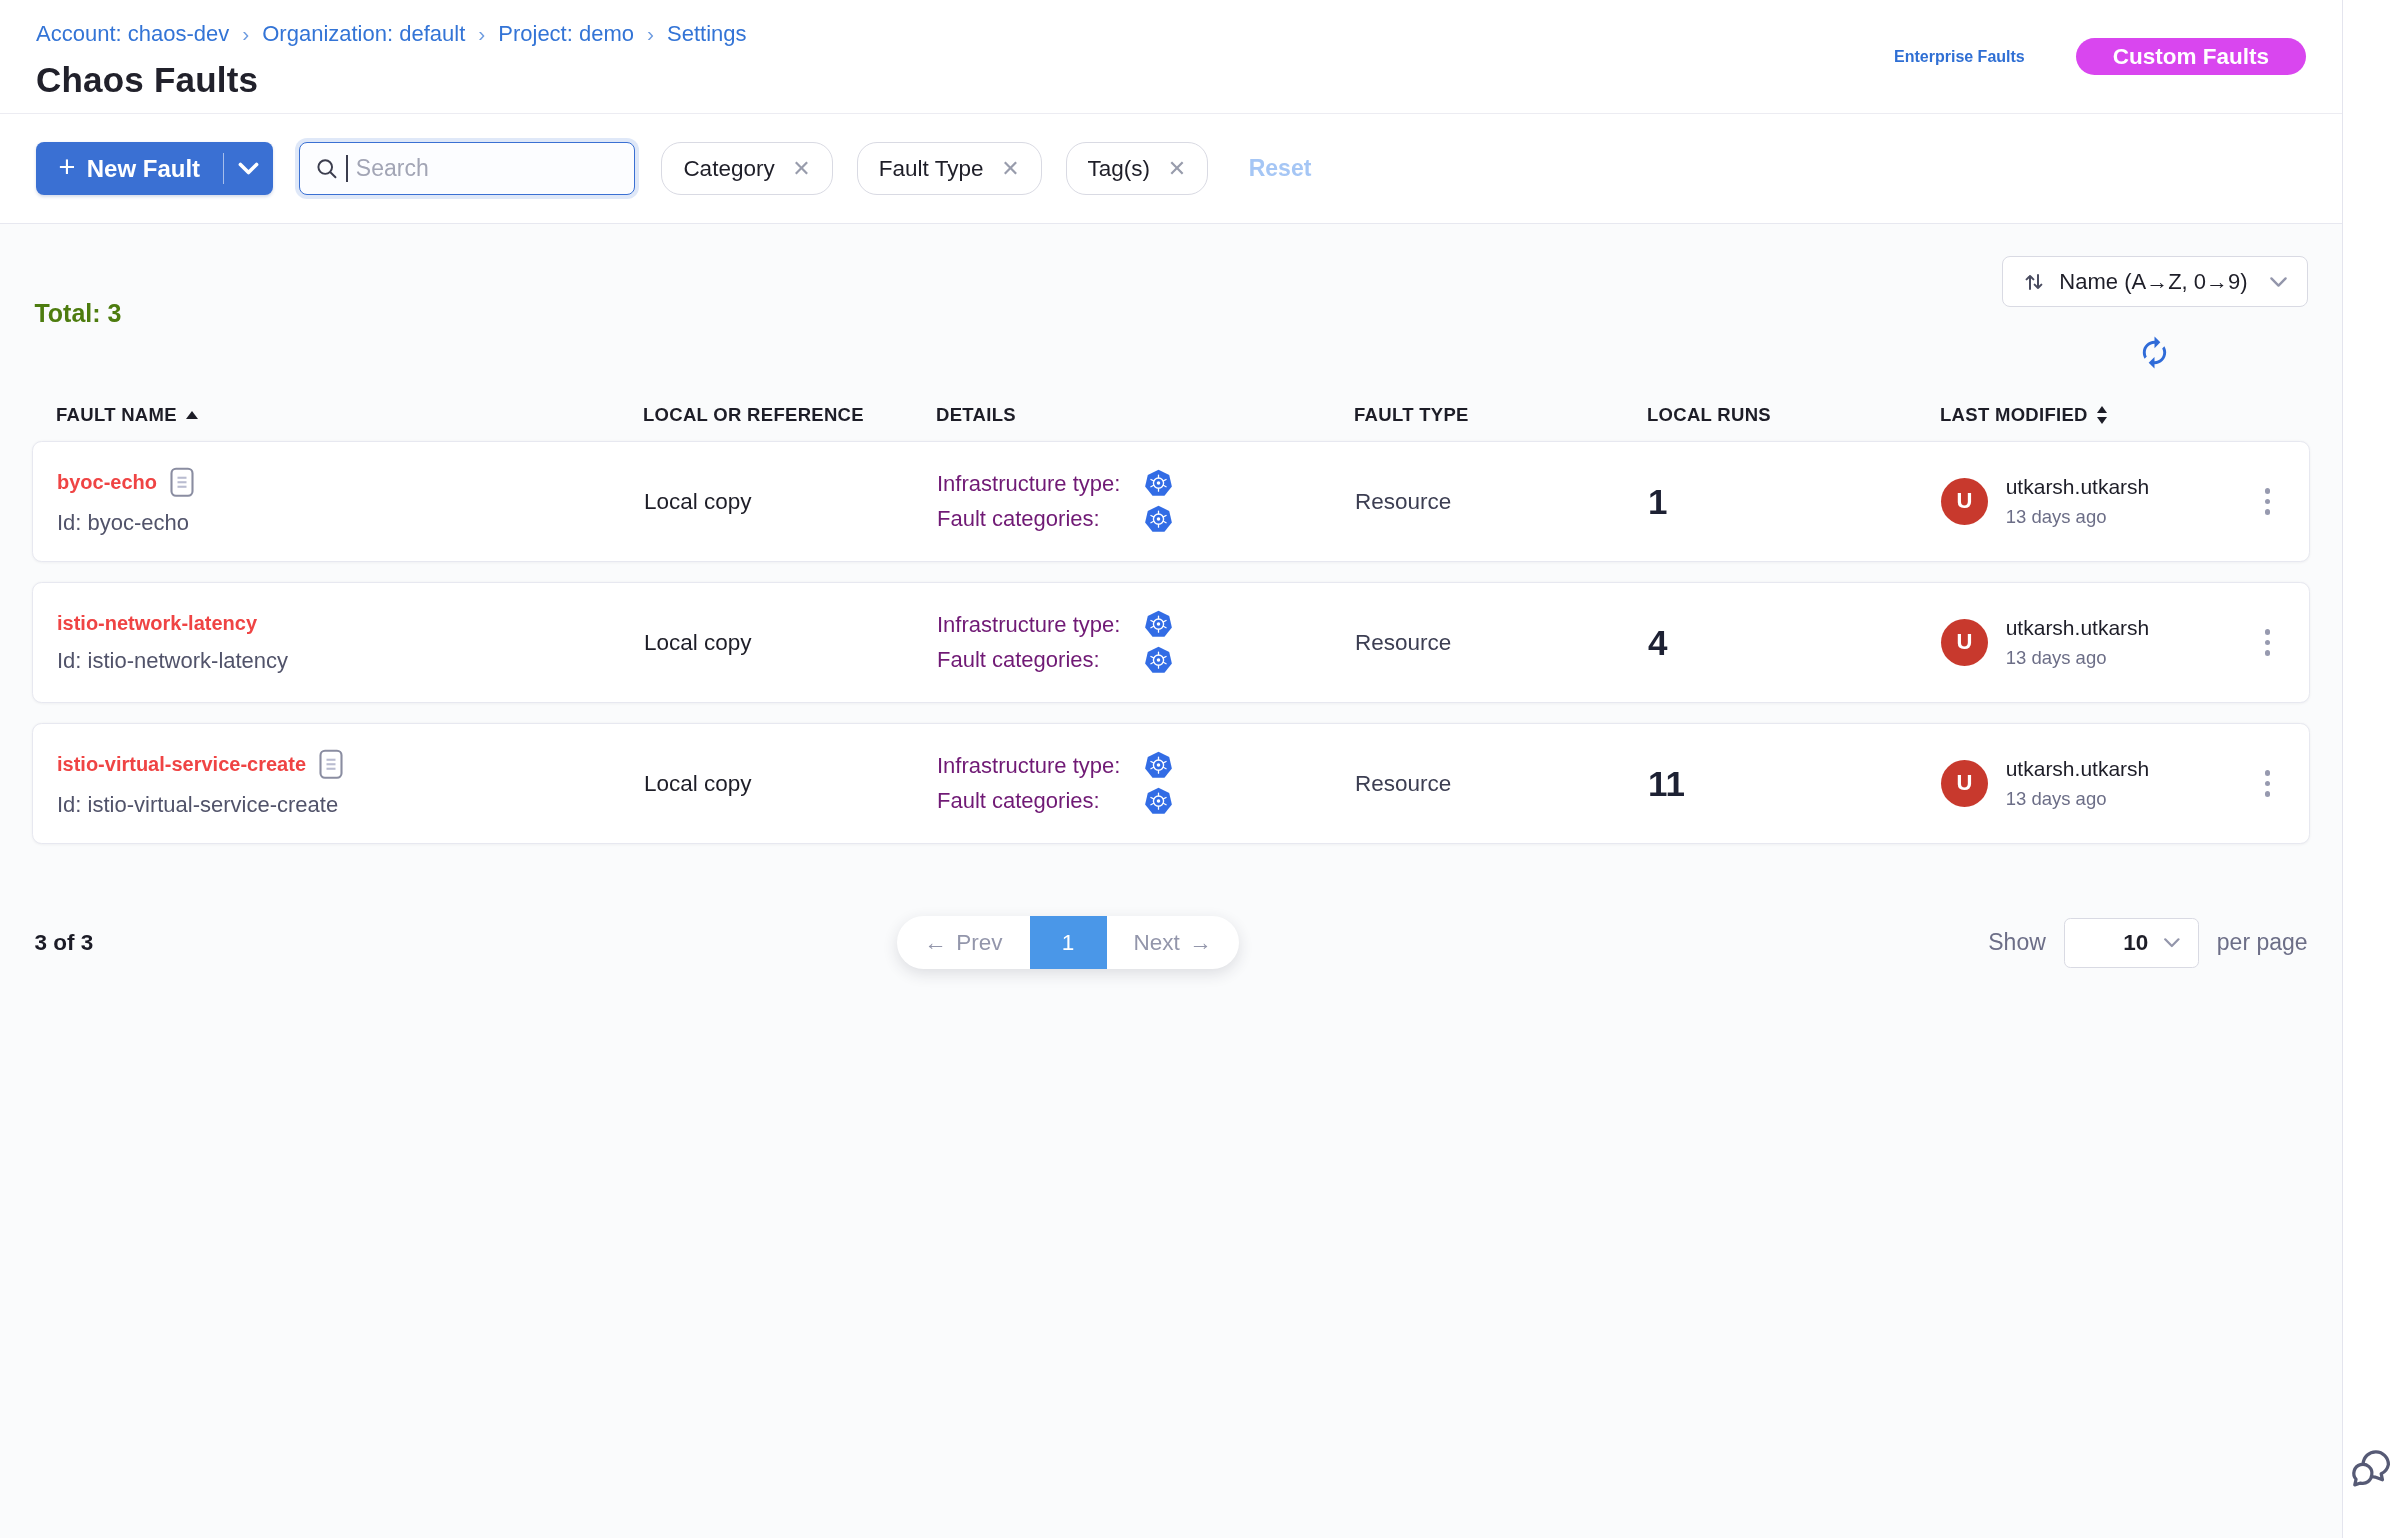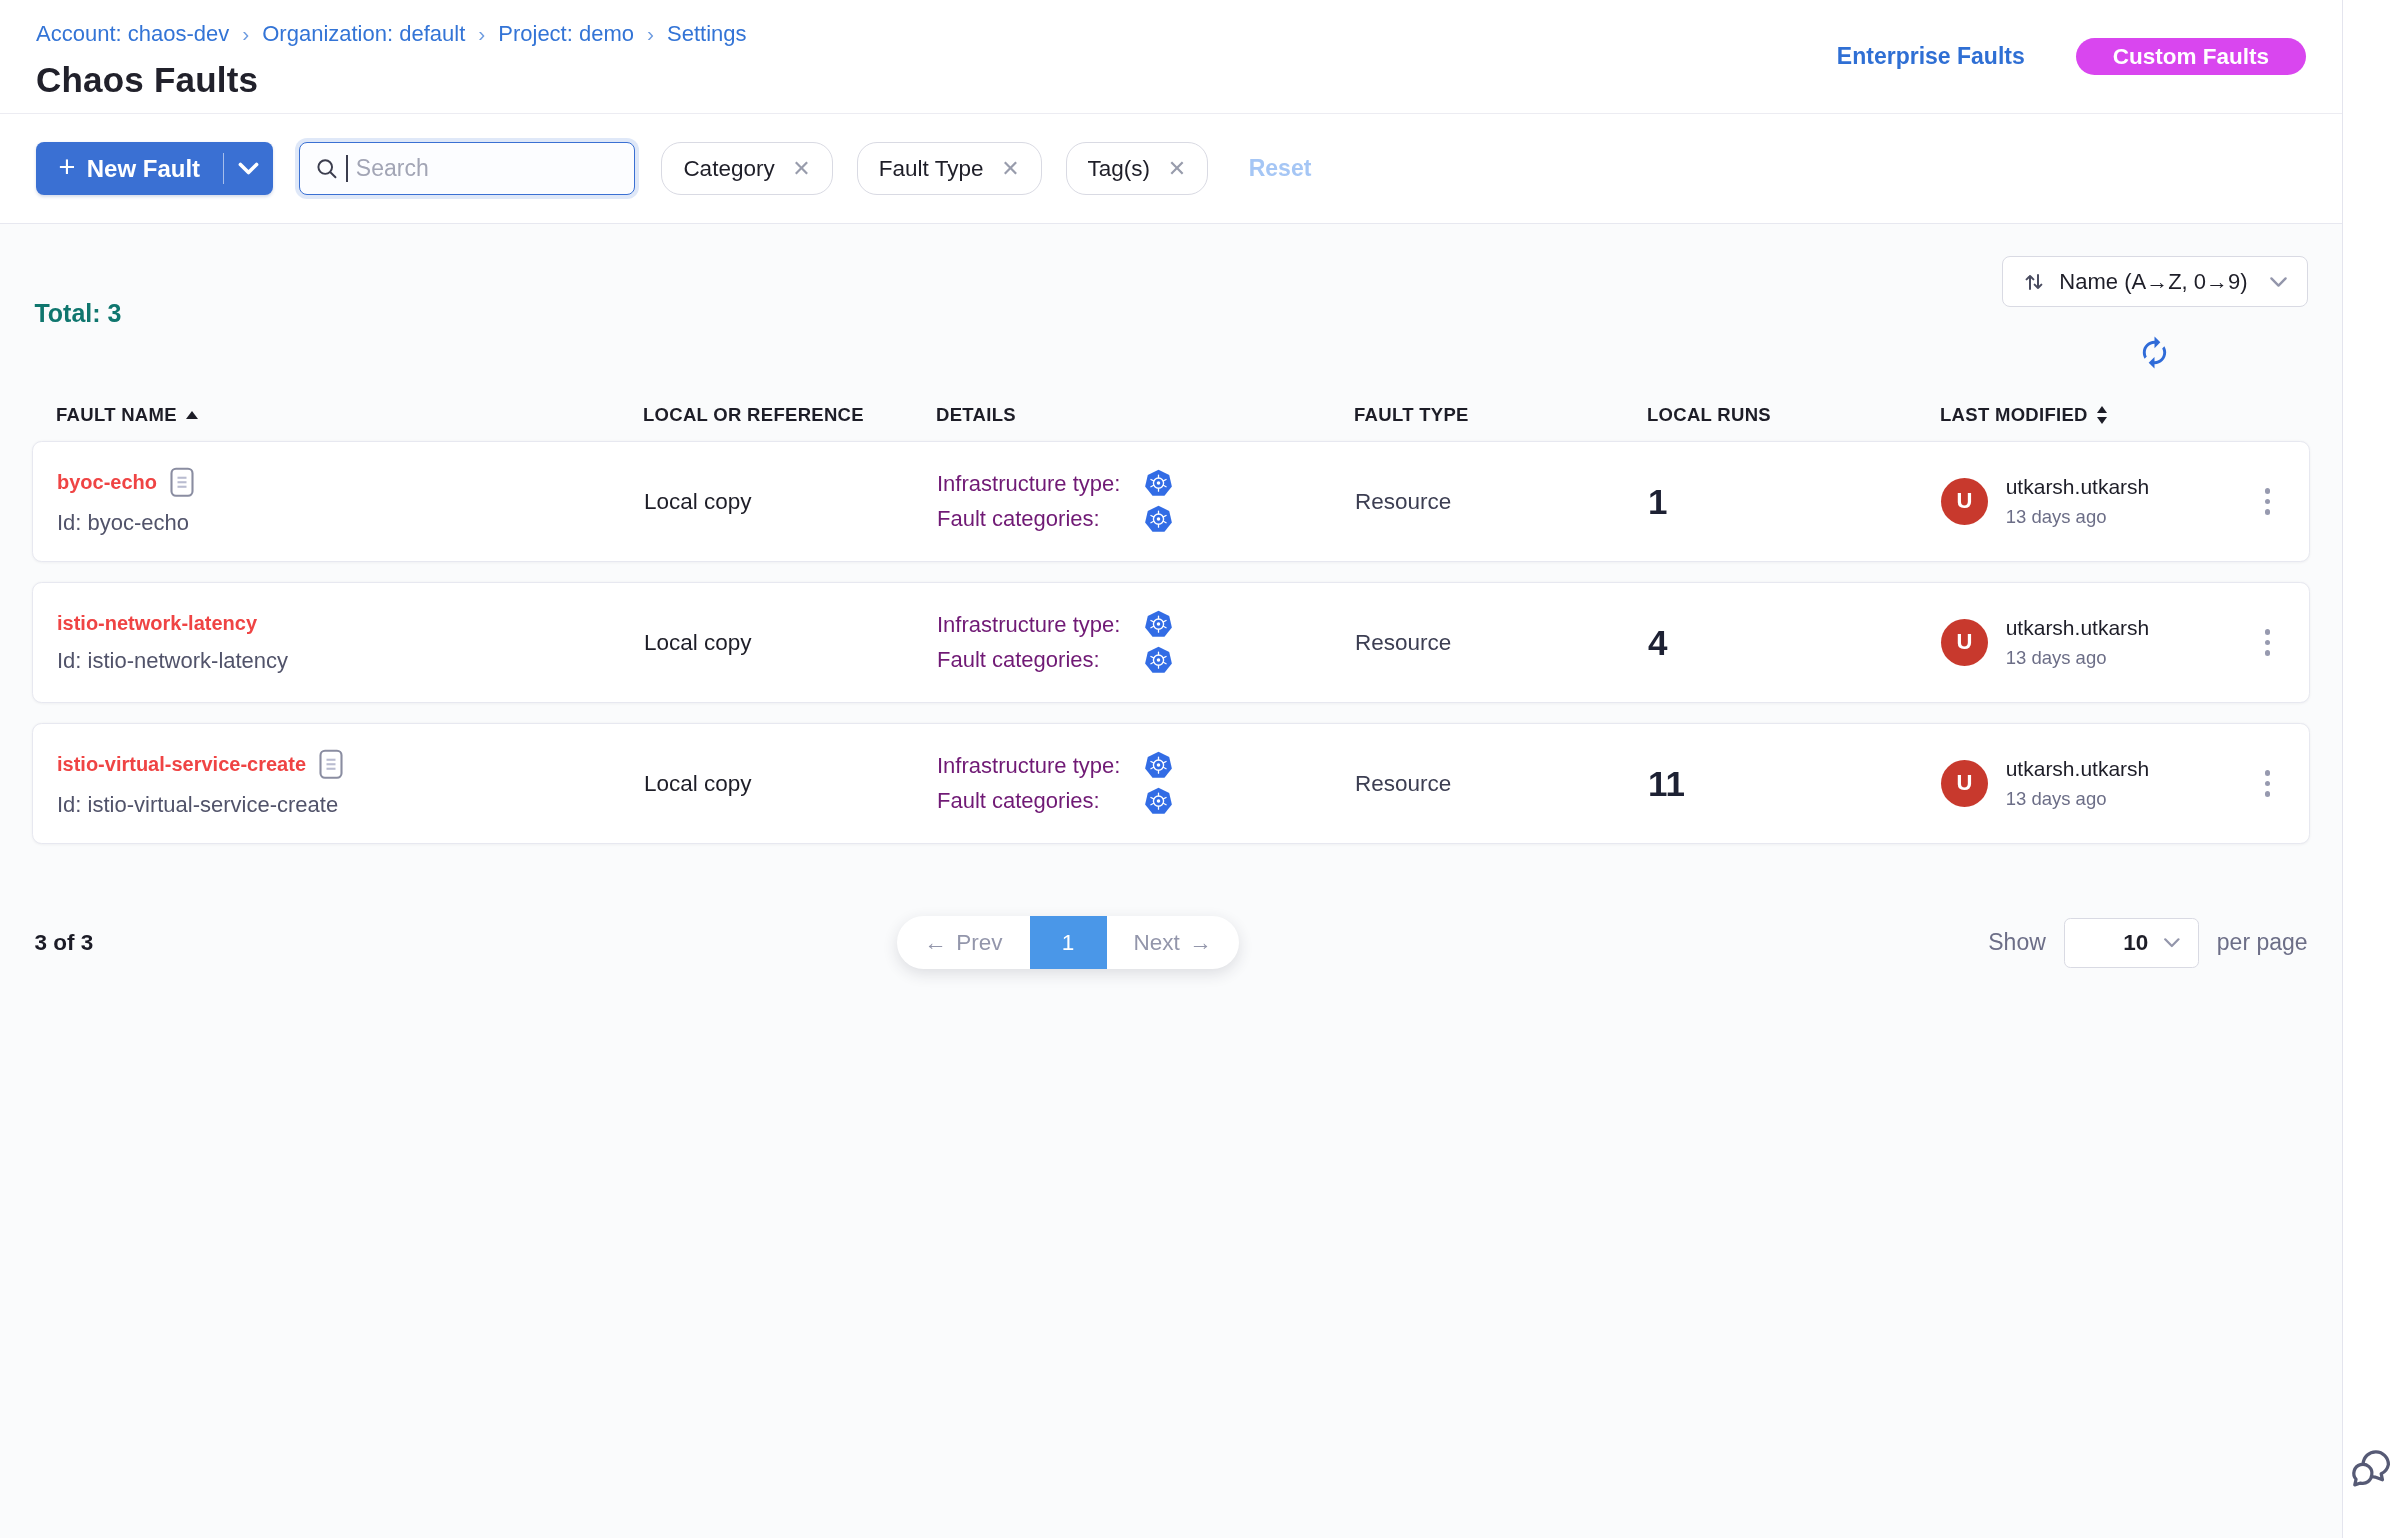--- a/index.html
+++ b/index.html
@@ -18,21 +18,21 @@
   }
   .chat-fab { position:absolute; bottom:45px; left:6.4px; width:47px; height:47px; cursor:pointer; }
 
   
   .top-header { background:#fff; padding:21px 36px 0 36px; height:113px; display:flex; justify-content:space-between; }
   .breadcrumb { display:flex; align-items:center; gap:13px; font-size:22px; }
   .breadcrumb a { color:#3374d6; text-decoration:none; cursor:pointer; }
   .crumb-sep { color:#3d7ad6; font-size:21px; opacity:.75; }
   .page-title { font-size:35px; font-weight:700; color:#21212b; margin-top:13px; letter-spacing:0.2px; }
   .header-actions { display:flex; align-items:center; gap:51px; padding-bottom:21px; }
-  .link-btn { color:#2f6fd4; font-size:23px; font-weight:600; cursor:pointer; }
+  .link-btn { color:#2f6fd4; font-size:16px; font-weight:600; cursor:pointer; }
   .pill-btn {
     background:#d946ef; color:#fff; font-size:22.5px; font-weight:600;
     border:none; border-radius:27px; height:37px; padding:0 37px; cursor:pointer;
   }
 
   
   .toolbar {
     background:#fff; border-top:0.8px solid #ececf2; border-bottom:0.8px solid #e7e8f0;
     height:111px; display:flex; align-items:center; padding:0 36px; gap:26px; flex:none;
   }
@@ -58,21 +58,21 @@
   .chip {
     display:flex; align-items:center; gap:17.7px; height:53px; padding:0 21px;
     background:#fff; border:0.8px solid #d9dae3; border-radius:20px; font-size:22.5px; color:#1e1e28; cursor:pointer;
   }
   .chip .x { color:#989cac; font-size:22px; cursor:pointer; }
   .reset-link { color:#a5c6f5; font-size:23px; font-weight:600; margin-left:14.5px; cursor:pointer; }
 
   
   .content { flex:1; background:#fafbfc; padding:32px 32px 0 32px; display:flex; flex-direction:column; }
   .list-header { display:flex; justify-content:space-between; align-items:center; padding:0 2.4px; }
-  .total-label { font-size:25px; font-weight:700; color:#0f766e; }
+  .total-label { font-size:25px; font-weight:700; color:#4d7c0f; }
   .sort-area { display:flex; align-items:center; gap:28px;flex-direction:column; }
   .sort-select {
     display:flex; align-items:center; gap:13px; height:51px; padding:0 19px;
     background:#fff; border:0.8px solid #d9dae3; border-radius:8px; cursor:pointer;
   }
   .sort-select .lbl { font-size:22px; color:#1e1e28; }
   .refresh-btn { width:35px; height:35px; cursor:pointer; }
 
   
   .grid {

